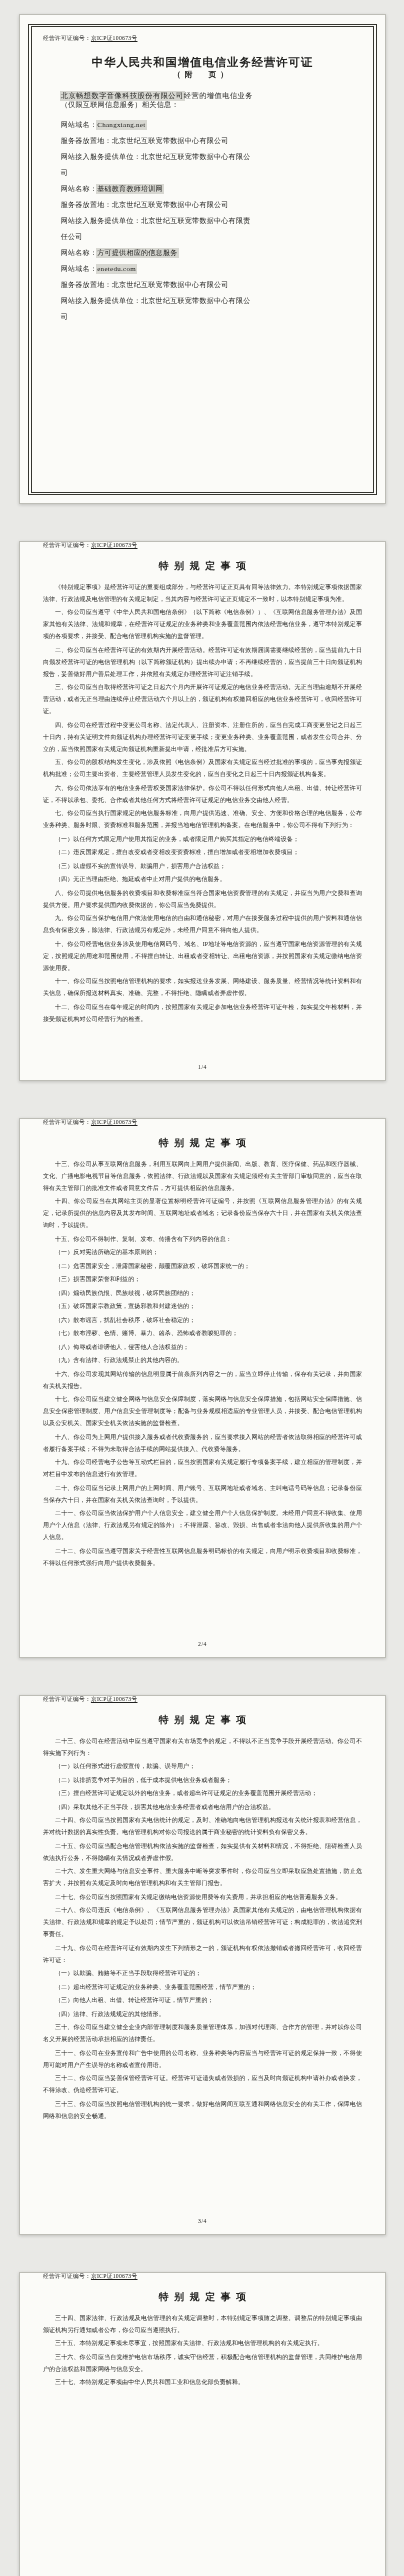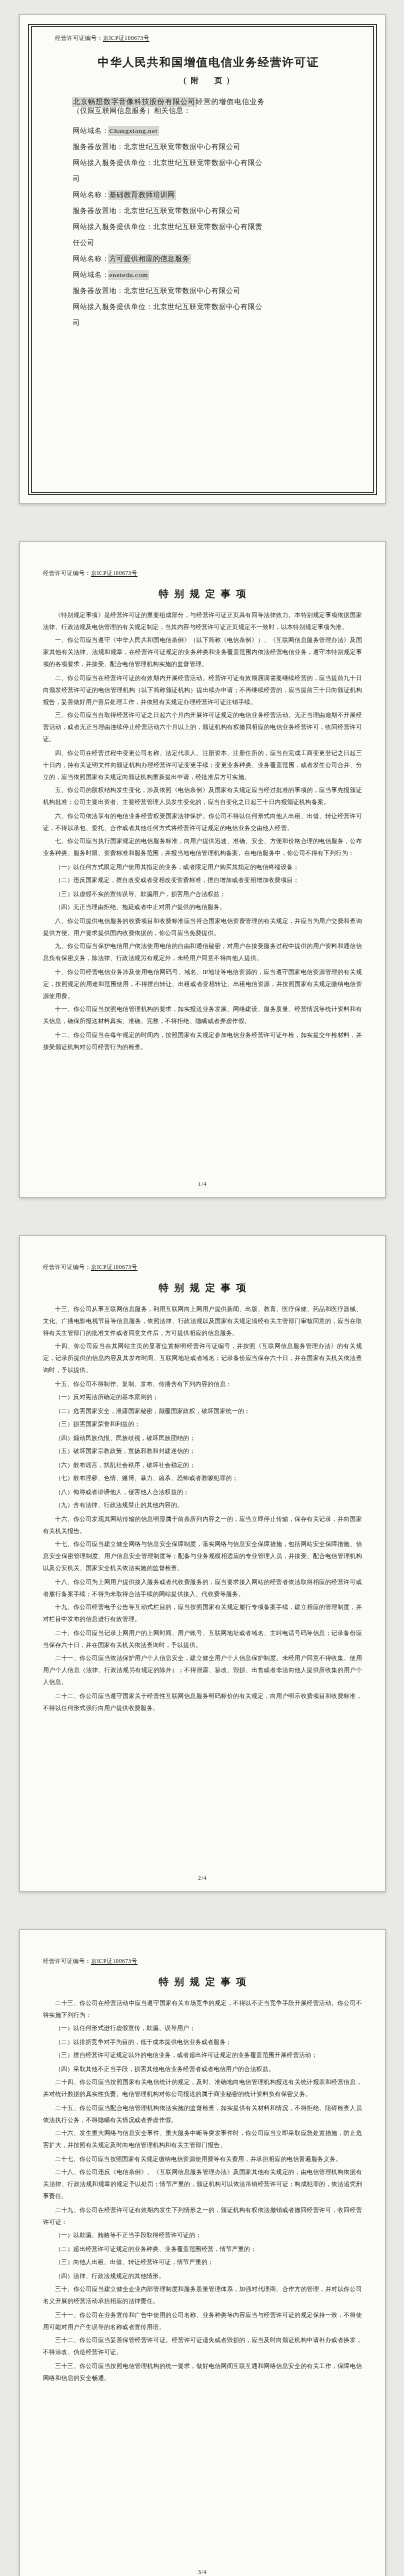--- a/index.html
+++ b/index.html
@@ -33,37 +33,36 @@
   .cert-frame {
     position: absolute;
     inset: 8.2px;
     border: 1.5px solid #35352f;
   }
   .cert-frame-inner {
     position: absolute;
     inset: 1.5px;
     border: 0.5px solid #35352f;
     overflow: hidden;
-    padding-left: 12px;
   }
   .cert-header {
     font-size: 5.7px;
     letter-spacing: 0.3px;
     padding: 8.2px 0 0 11.3px;
   }
   .license-no { text-decoration: underline; text-underline-offset: 1px; }
   .cert-title {
     margin: 11.3px 13.4px 0;
     text-align: center;
     font-size: 11.3px;
     font-weight: bold;
     letter-spacing: 1px;
   }
   .cert-subtitle {
-    margin-top: 6px;
+    margin-top: 0;
     text-align: center;
     font-size: 7.7px;
     font-weight: bold;
     letter-spacing: 4.1px;
   }
   .cert-intro {
     width: 192px;
     margin: 12.4px 0 1px 29px;
     font-size: 7.2px;
     line-height: 9px;
@@ -76,22 +75,22 @@
     font-size: 7px;
     line-height: 16px;
     letter-spacing: 0.3px;
     white-space: nowrap;
   }
   .cert-lbl { }
   .cert-val { }
 
   
   .prov-page {
-    height: 657px;
-    padding: 28px 23px;
+    height: 540px;
+    padding: 0 23px;
   }
   .prov-header { font-size: 5.7px; letter-spacing: 0.3px; }
   .prov-title {
     margin: 9.3px 0 8.2px;
     text-align: center;
     font-size: 9.8px;
     font-weight: bold;
     letter-spacing: 5.7px;
     text-indent: 5.7px; 
   }

